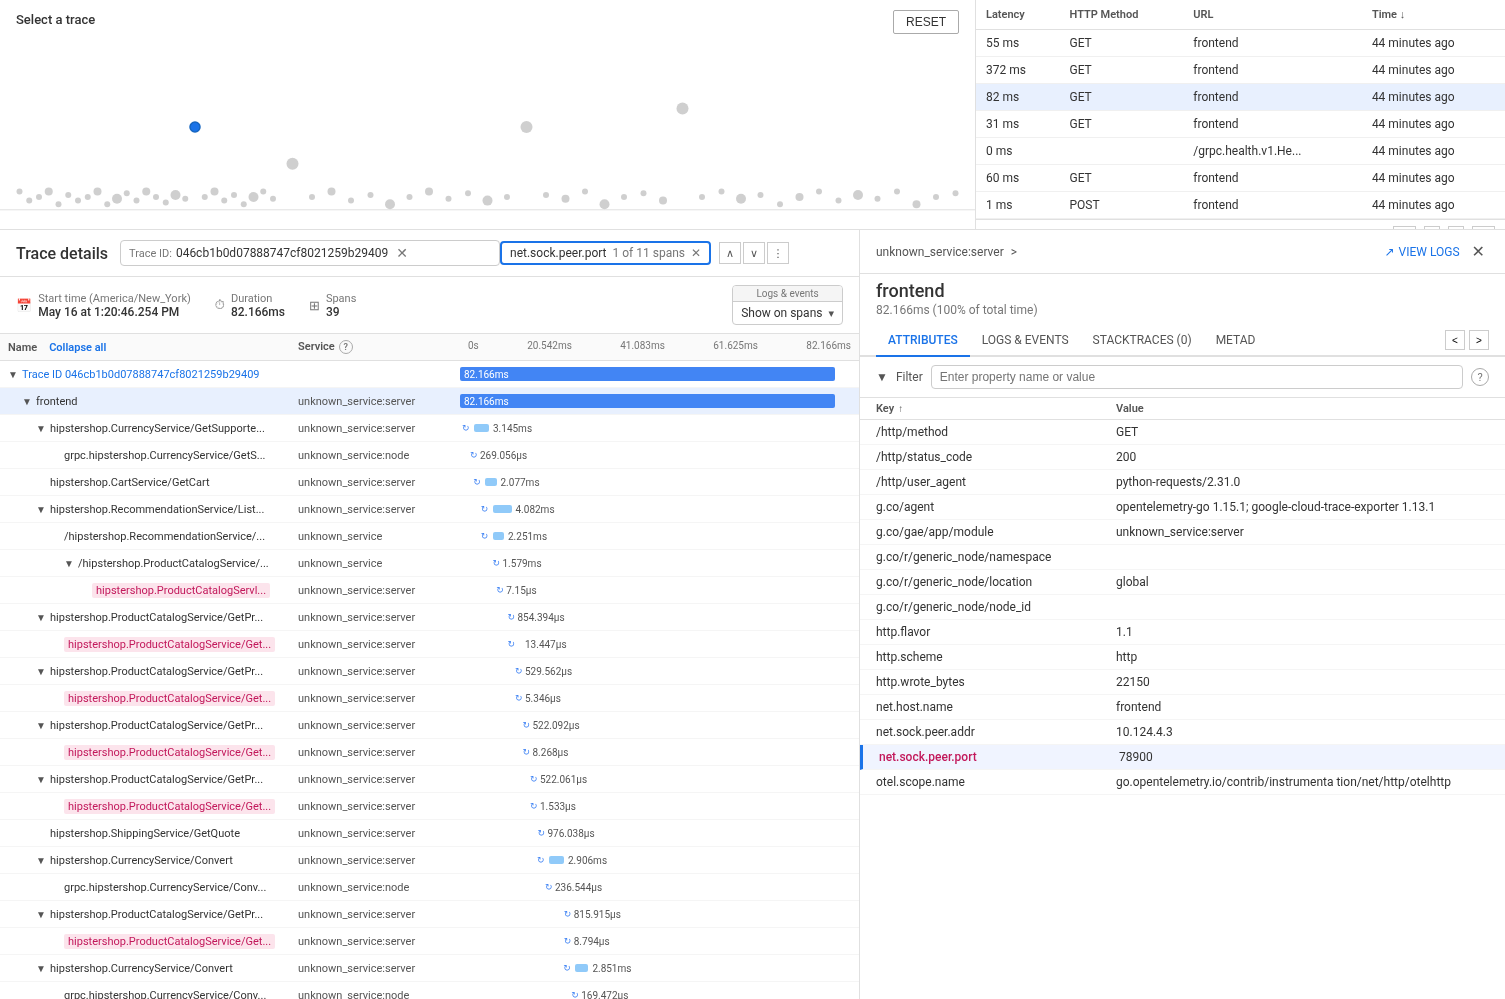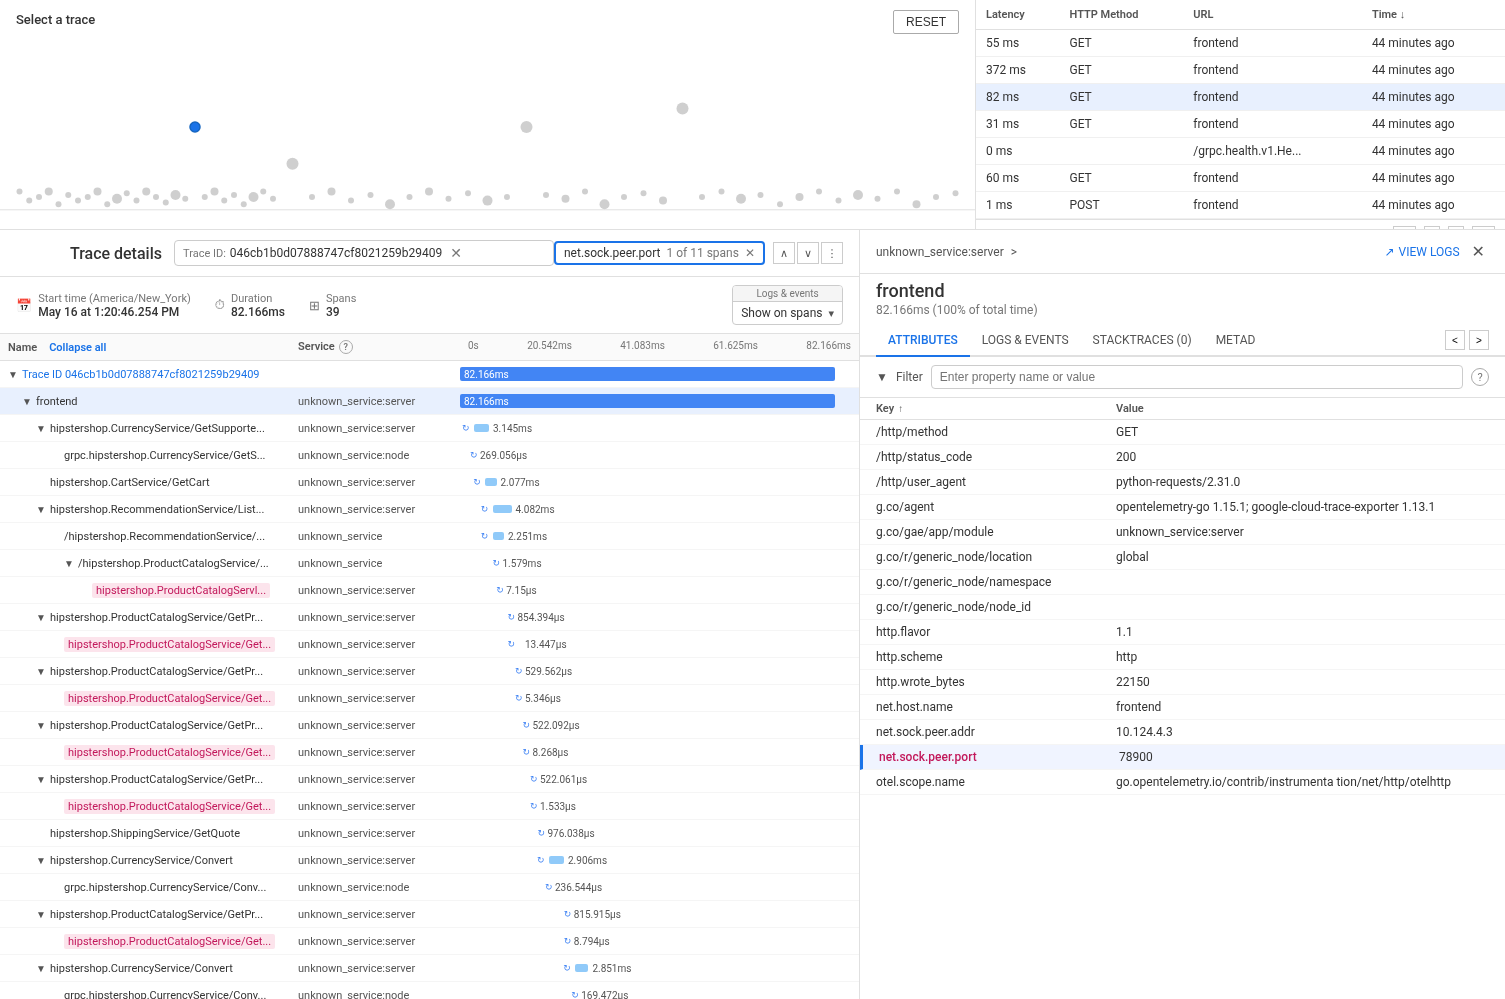--- a/index.html
+++ b/index.html
@@ -89,21 +89,21 @@
       display: flex;
       flex-direction: column;
       overflow: hidden;
     }
 
     .trace-header {
       padding: 10px 16px;
       border-bottom: 1px solid #e0e0e0;
       display: flex;
       align-items: center;
-      justify-content: flex-end;
+      justify-content: flex-start;
       flex-shrink: 0;
     }
     .trace-header-title {
       font-size: 16px;
       font-weight: 500;
       color: #333;
       margin-right: 12px;
     }
     .trace-id-input {
       display: flex;
@@ -1165,26 +1165,26 @@
   </div>
         <div class="attr-row">
     <div class="attr-key ">g.co/agent</div>
     <div class="attr-val">opentelemetry-go 1.15.1; google-cloud-trace-exporter 1.13.1</div>
   </div>
         <div class="attr-row">
     <div class="attr-key ">g.co/gae/app/module</div>
     <div class="attr-val">unknown_service:server</div>
   </div>
         <div class="attr-row">
+    <div class="attr-key ">g.co/r/generic_node/namespace</div>
+    <div class="attr-val"></div>
+  </div>
+        <div class="attr-row">
     <div class="attr-key ">g.co/r/generic_node/location</div>
     <div class="attr-val">global</div>
-  </div>
-        <div class="attr-row">
-    <div class="attr-key ">g.co/r/generic_node/namespace</div>
-    <div class="attr-val"></div>
   </div>
         <div class="attr-row">
     <div class="attr-key ">g.co/r/generic_node/node_id</div>
     <div class="attr-val"></div>
   </div>
         <div class="attr-row">
     <div class="attr-key ">http.flavor</div>
     <div class="attr-val">1.1</div>
   </div>
         <div class="attr-row">

